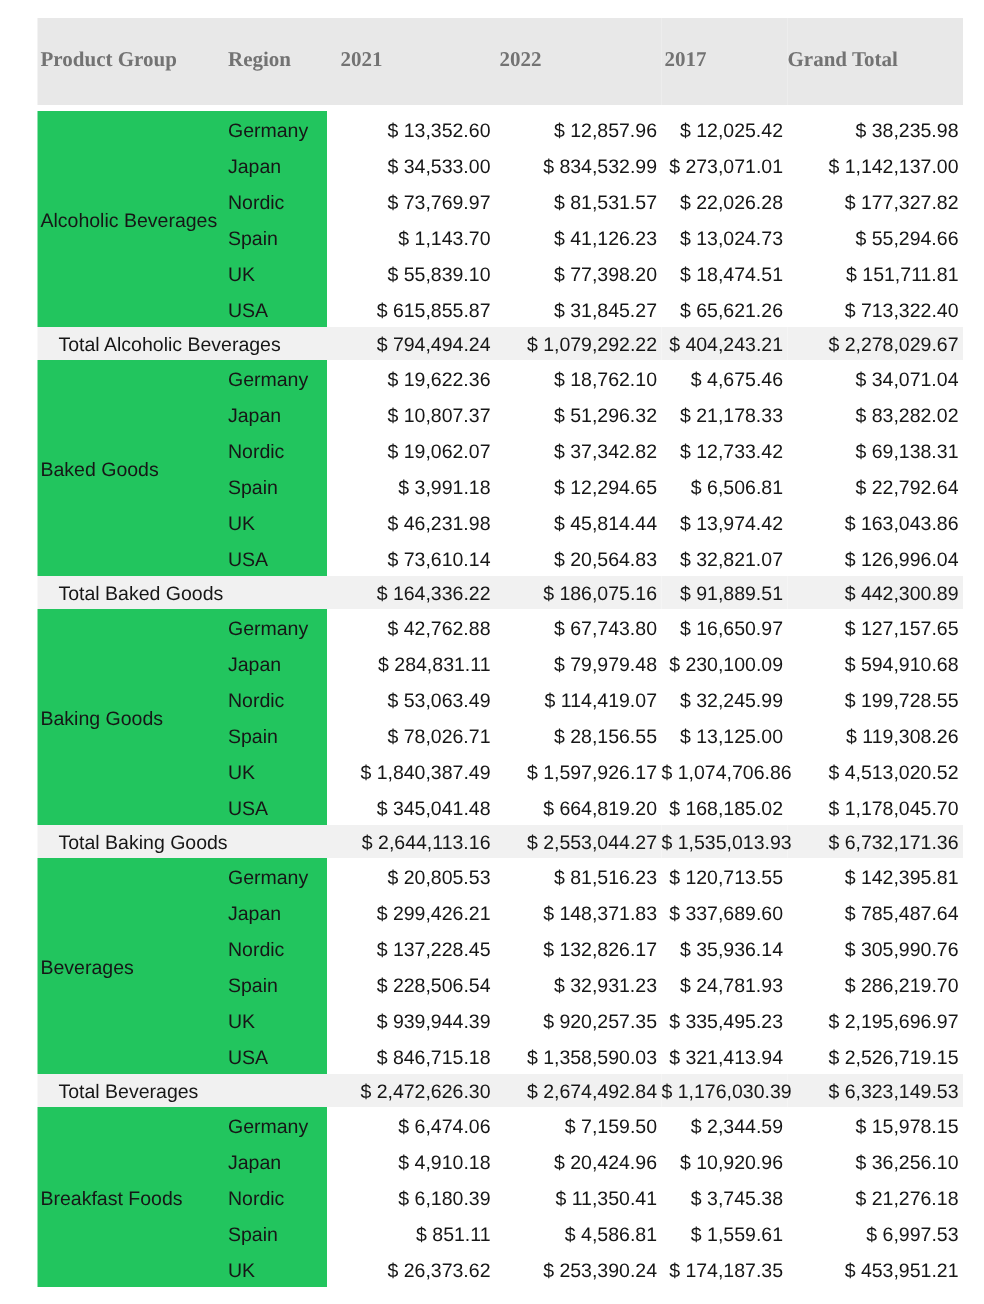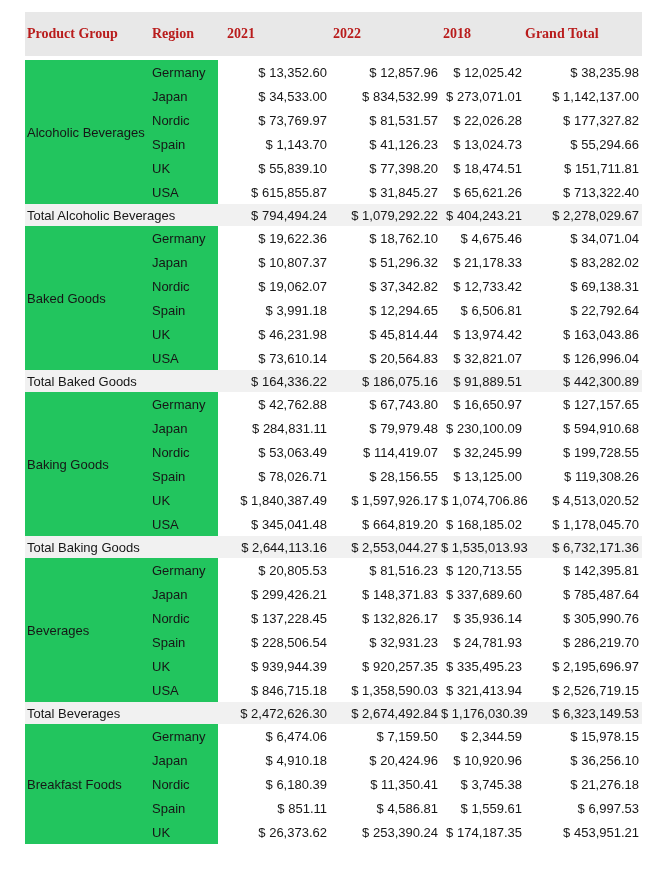--- a/index.html
+++ b/index.html
@@ -17,24 +17,24 @@
     table-layout: fixed;
     width: 617px;
     font-size: 13px;
   }
   thead th {
     background: #e8e8e8;
     height: 44px;
     font-family: "Liberation Serif", "DejaVu Serif", serif;
     font-weight: bold;
     font-size: 14px;
-    color: #b91c1c;
+    color: #737373;
     text-align: left;
     vertical-align: middle;
-    padding: 0;
+    padding: 7px;
     white-space: nowrap;
   }
   th.h0 { padding-left: 2px; }
   th.h1 { padding-left: 2px; margin-left: 21px; }
   th.h2 { padding-left: 9px; }
   th.h3 { padding-left: 3px; }
   th.h4 { padding-left: 2px; }
   th.h5 { padding-left: 0; }
   tr.spacer td { height: 4px; padding: 0; background: #ffffff; }
   tbody td {
@@ -47,42 +47,42 @@
     background: #22c55e;
     padding-left: 2px;
   }
   td.cell-group { vertical-align: middle; }
   td.num {
     text-align: right;
     padding-right: 3px;
     background: #ffffff;
   }
   tr.total-row td { background: #f1f1f1; height: 22px; }
-  td.total-label { padding-left: 2px; }
+  td.total-label { padding-left: 14px; }
 </style>
 </head>
 <body>
 
 <div class="table-wrap">
   <table class="pivot">
     <colgroup>
       <col style="width:125px">
       <col style="width:68px">
       <col style="width:112px">
       <col style="width:111px">
       <col style="width:84px">
       <col style="width:117px">
     </colgroup>
     <thead>
       <tr>
         <th class="h0">Product Group</th>
         <th class="h1">Region</th>
         <th class="h2">2021</th>
         <th class="h3">2022</th>
-        <th class="h4">2018</th>
+        <th class="h4">2017</th>
         <th class="h5">Grand Total</th>
       </tr>
       <tr class="spacer">
         <td colspan="6"></td>
       </tr>
     </thead>
     <tbody>
         <tr>
           <td rowspan="6" class="cell-group">Alcoholic Beverages</td>
           <td class="cell-region">Germany</td>

